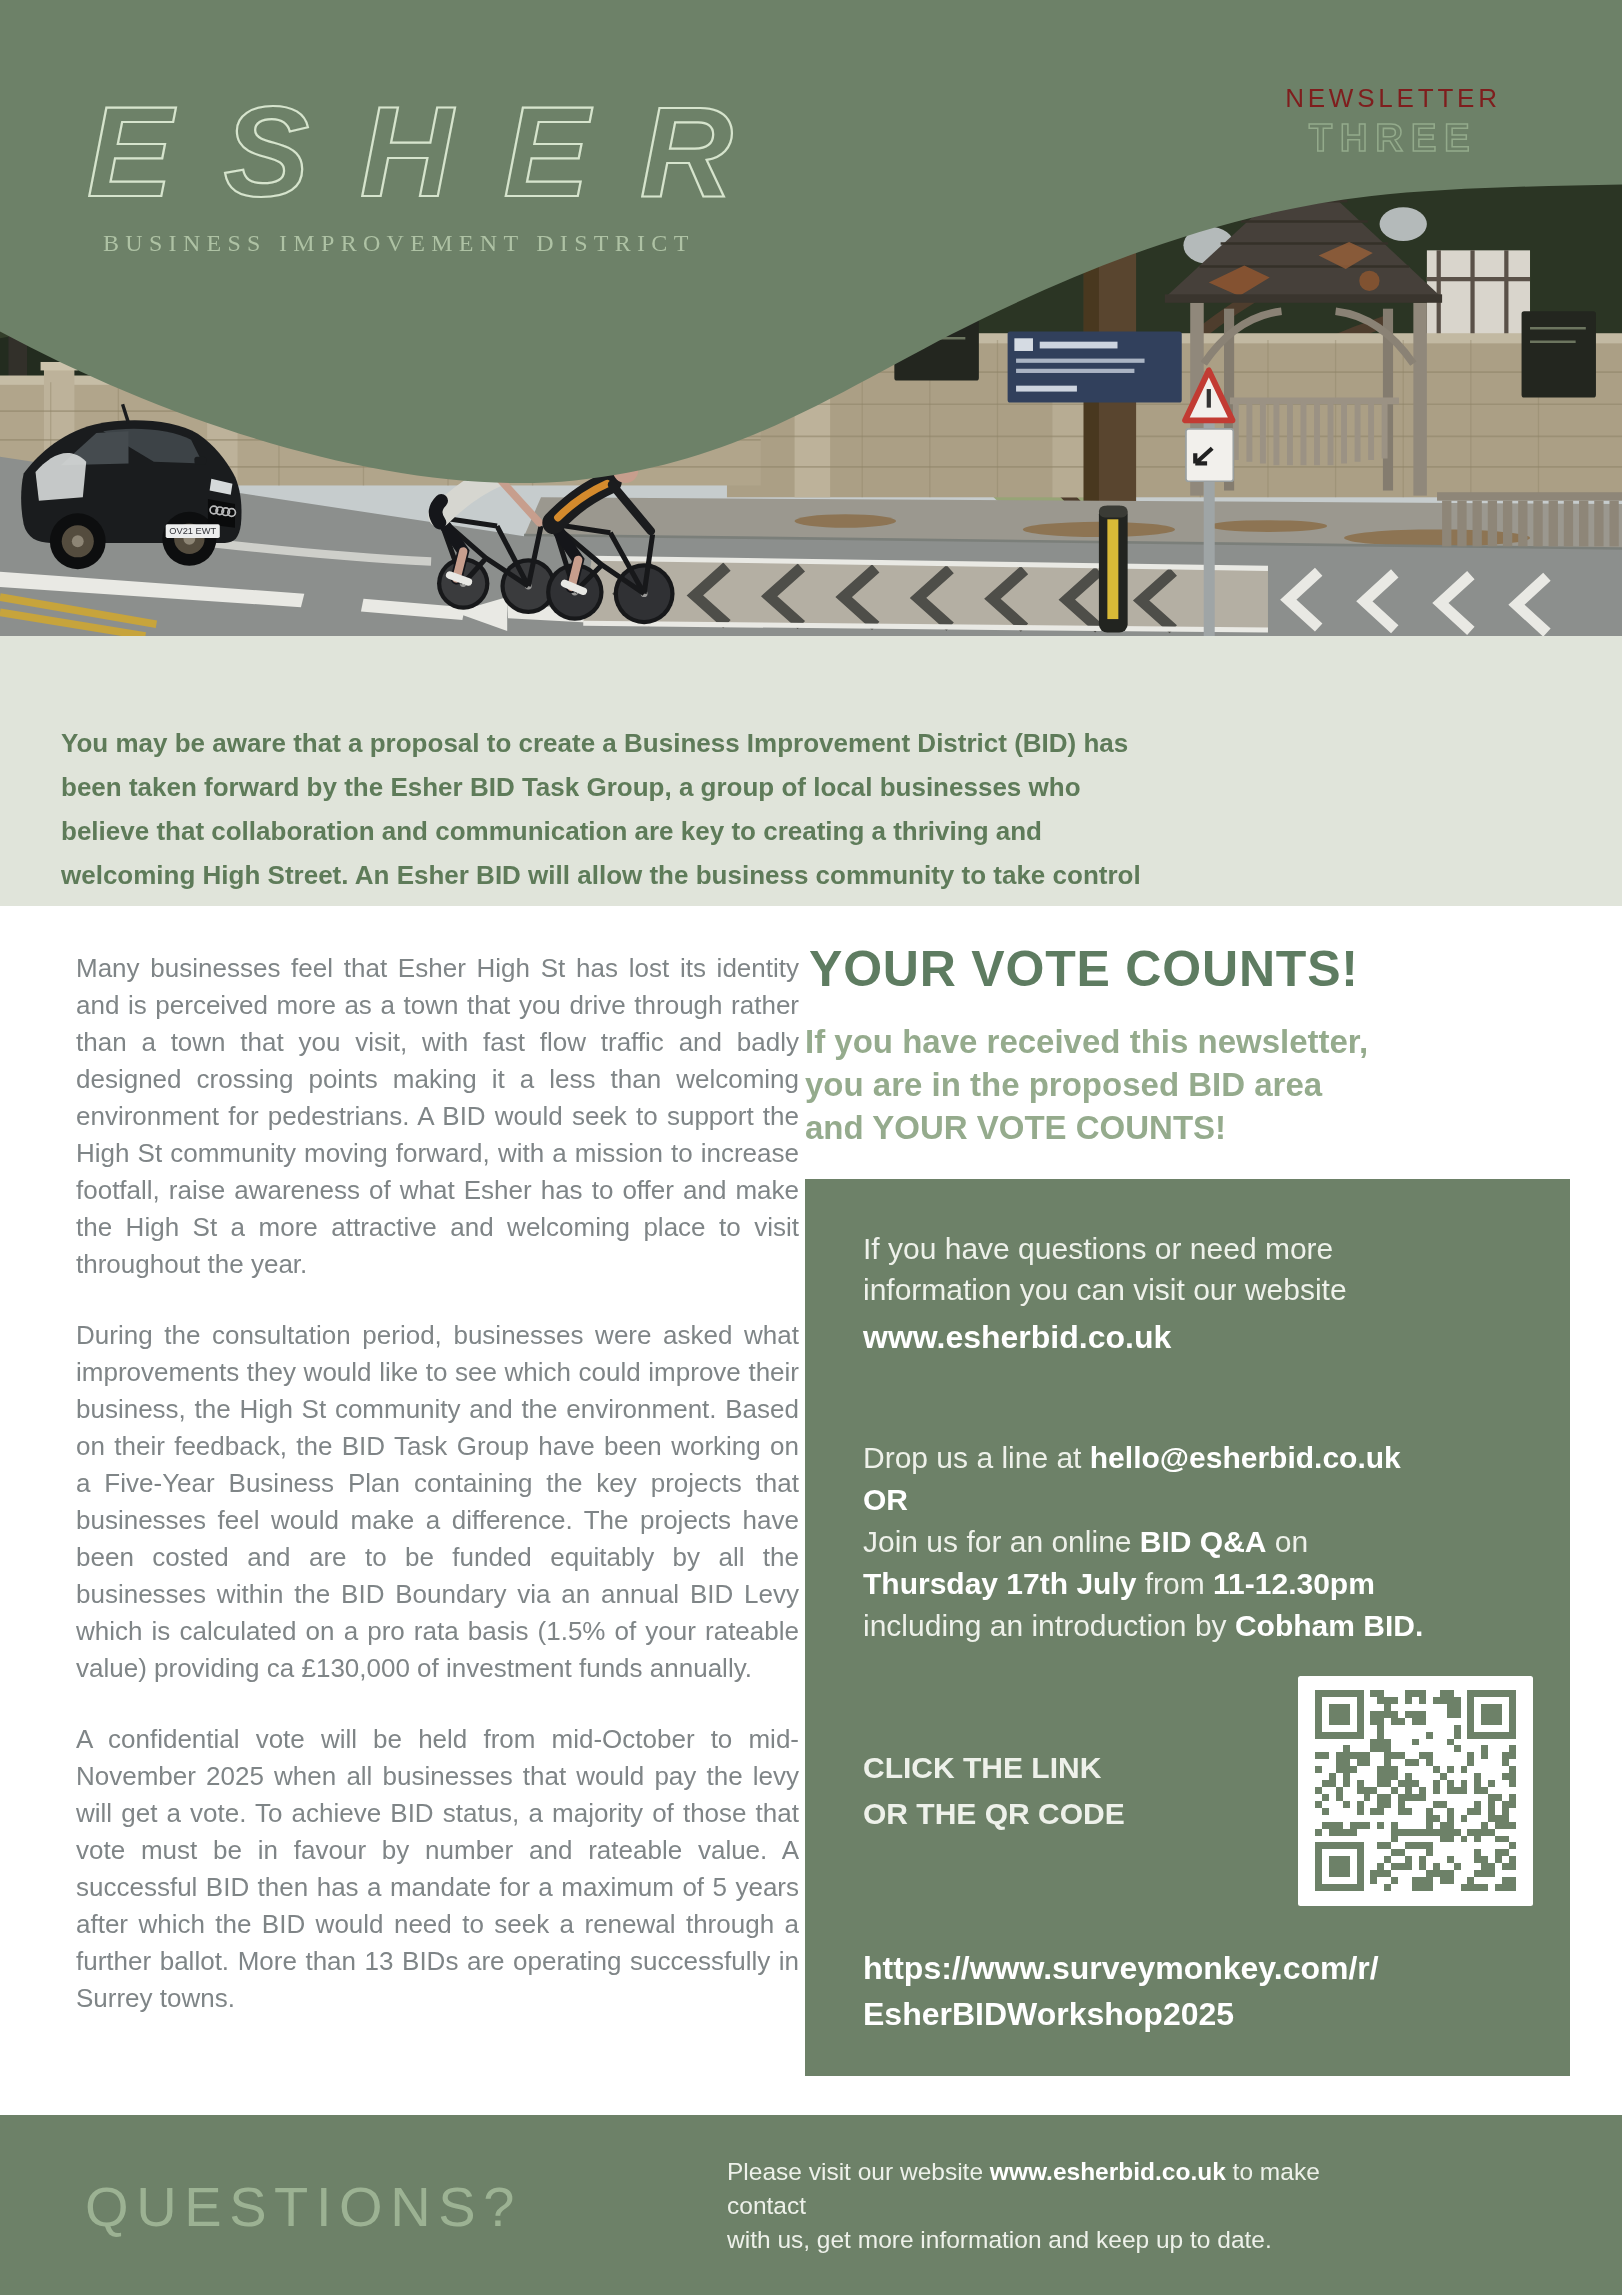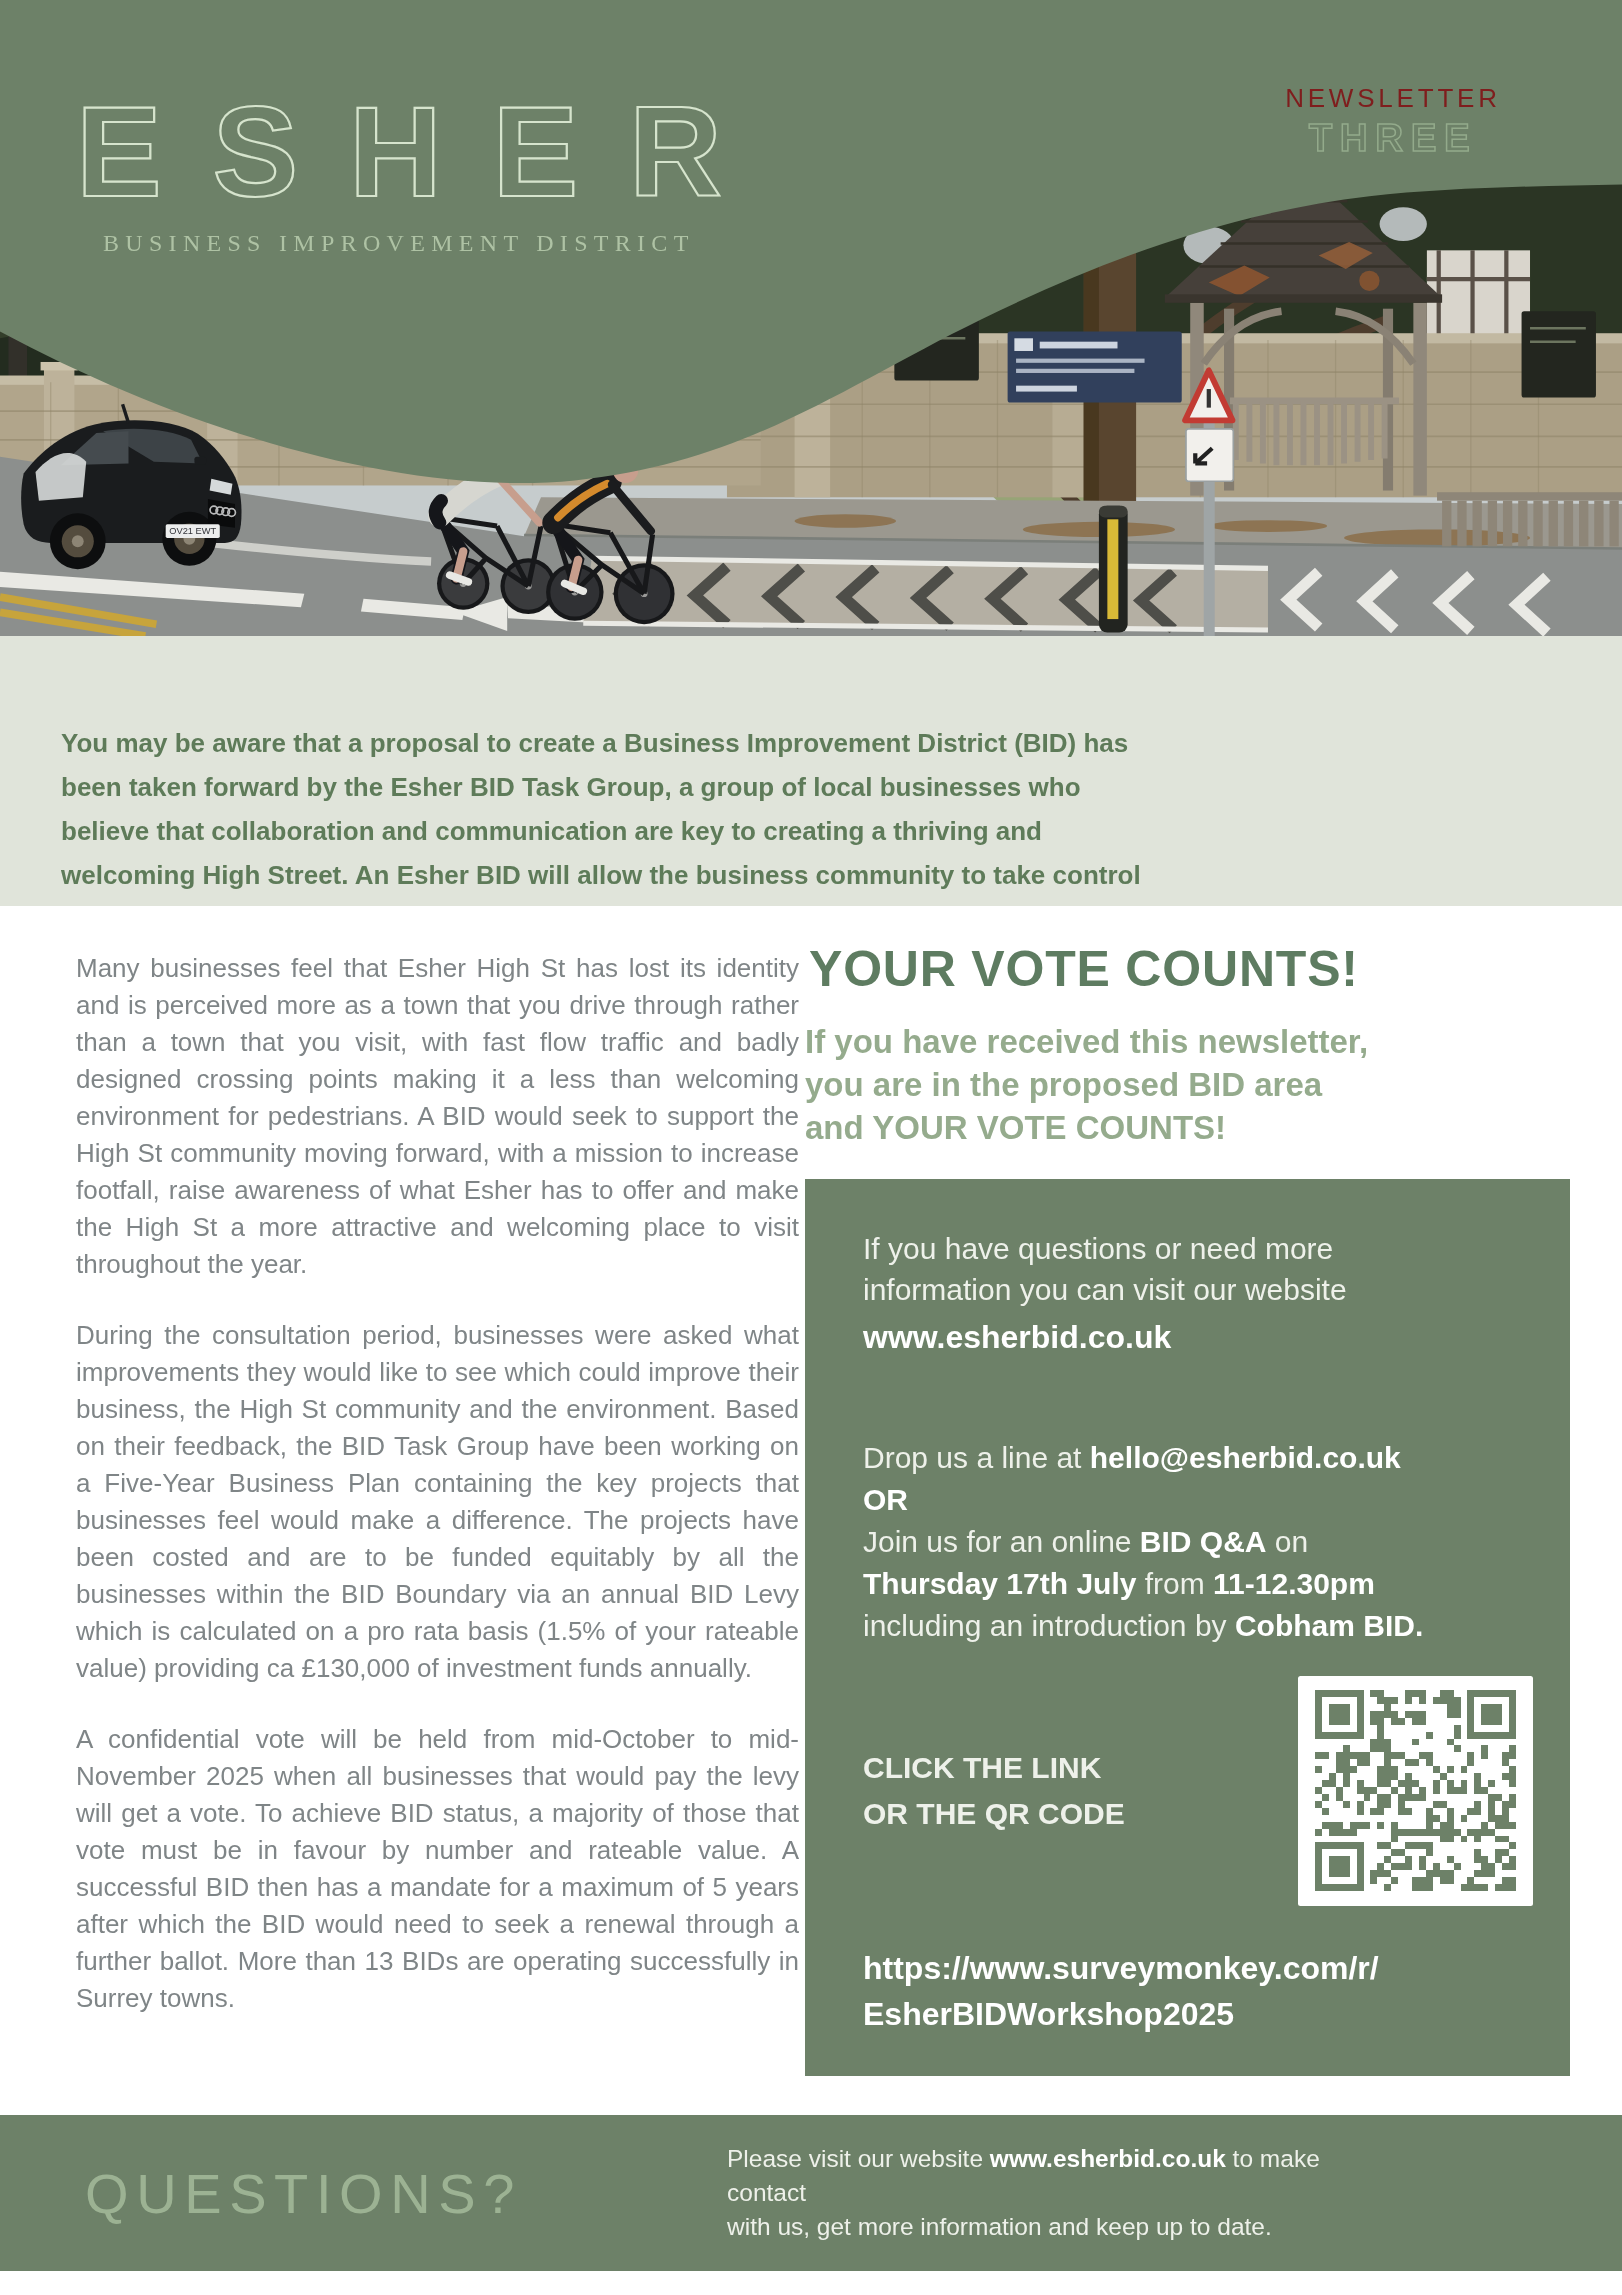--- a/index.html
+++ b/index.html
@@ -1,21 +1,21 @@
 <!DOCTYPE html>
 <html style="font-size:13.5px"><head>
 <meta charset="utf-8">
 <style>
   html,body{margin:0;padding:0;background:#ffffff;}
   .page{position:relative;width:1623px;height:2295px;background:#ffffff;overflow:hidden;
         font-family:"Liberation Sans", sans-serif;}
   
   .hero{position:absolute;top:0;left:0;width:1623px;height:636px;}
   .hero svg.scene{position:absolute;top:0;left:0;width:1623px;height:636px;display:block;}
-  .logo-wrap{position:absolute;left:76px;top:71px;}
+  .logo-wrap{position:absolute;left:87px;top:71px;font-style:italic;}
   .tagline{position:absolute;left:103px;top:230px;font-family:"Liberation Serif", serif;
            font-size:24px;letter-spacing:6.3px;color:#aec2a4;}
   .nl{position:absolute;right:120px;top:83px;text-align:center;}
   .nl-label{font-size:26px;letter-spacing:3.8px;color:#7f1d1d;font-weight:400;}
   
   .intro{position:absolute;top:636px;left:0;width:1623px;height:270px;background:#e0e4da;}
   .intro p{margin:0;padding:85px 0 0 61px;width:1107px;font-size:26px;line-height:44px;
            font-weight:700;color:#5e7b59;}
   
   .content{position:absolute;top:906px;left:0;width:1623px;height:1209px;background:#ffffff;}
@@ -31,21 +31,21 @@
   .drop{margin-top:79px;font-size:30px;line-height:42px;}
   .drop .bold, .q-lines .bold{font-weight:700;color:#ffffff;}
   .drop a{color:#ffffff;text-decoration:none;font-weight:700;}
   .register-row{margin-top:29px;display:flex;align-items:center;gap:29px;}
   .register{flex:1;font-size:30px;line-height:46px;font-weight:700;}
   .qr-card{width:235px;height:230px;background:#ffffff;border-radius:2.5px;display:flex;
            align-items:center;justify-content:center;flex:none;}
   .qr-card svg{width:201px;height:201px;display:block;}
   .url{margin-top:39px;font-size:32px;line-height:46px;font-weight:700;color:#ffffff;text-decoration:none;display:block;}
   
-  .footer{position:absolute;top:2115px;left:0;width:1623px;height:156px;background:#6d8168;}
+  .footer{position:absolute;top:2115px;left:0;width:1623px;height:181px;background:#6d8168;}
   .questions{position:absolute;left:85px;top:50%;transform:translateY(-50%);
              font-size:56px;letter-spacing:7.6px;color:#9cb293;font-weight:400;}
   .footer-text{position:absolute;left:727px;top:50%;transform:translateY(-50%);margin:0;
                width:668px;font-size:24.5px;line-height:34px;color:#eef1ea;}
   .footer-text .bold{font-weight:700;color:#ffffff;text-decoration:none;}
 </style>
 </head>
 <body>
 
 <div class="page">

